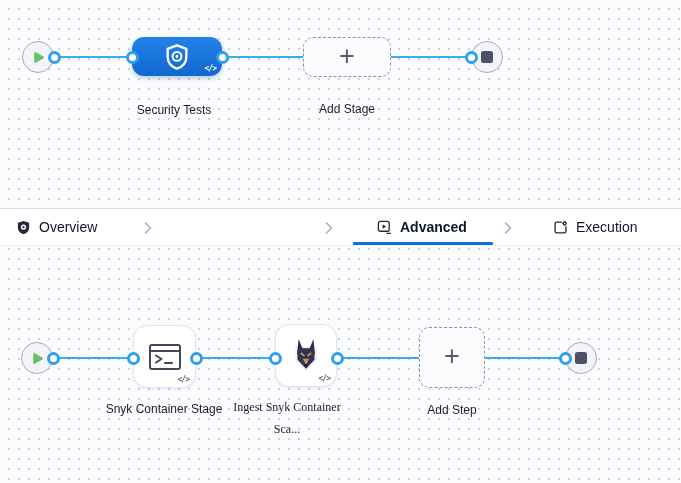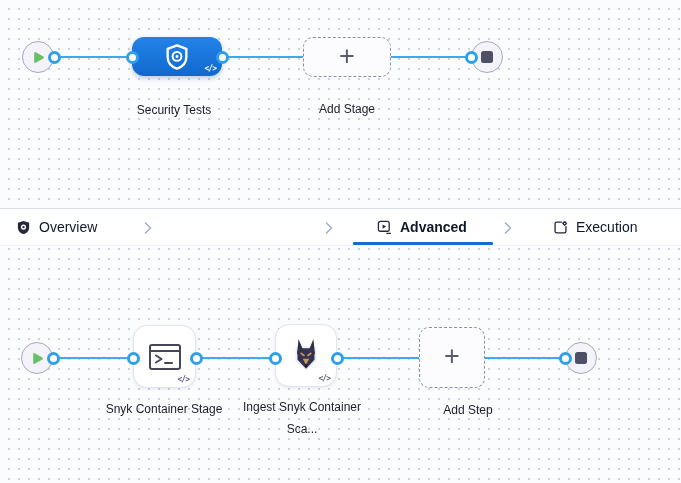--- a/index.html
+++ b/index.html
@@ -180,15 +180,15 @@
   <div class="add-node" style="left:419px;top:81px;width:66px;height:61px;">
     <span class="plus-glyph">+</span>
   </div>
 
   <div class="port" style="left:559px;top:106px;"></div>
   <div class="endpoint" style="left:565px;top:96px;">
     <div class="stop-square"></div>
   </div>
 
   <div class="node-label" style="left:104px;top:152px;width:120px;">Snyk Container Stage</div>
-  <div class="node-label" style="left:242px;top:150px;width:120px;">Ingest Snyk Container Sca...</div>
-  <div class="node-label" style="left:408px;top:153px;width:120px;">Add Step</div>
+  <div class="node-label" style="left:227px;top:150px;width:120px;font-family:Liberation Serif, serif;">Ingest Snyk Container Sca...</div>
+  <div class="node-label" style="left:392px;top:153px;width:120px;">Add Step</div>
 </div>
 
 </body></html>

